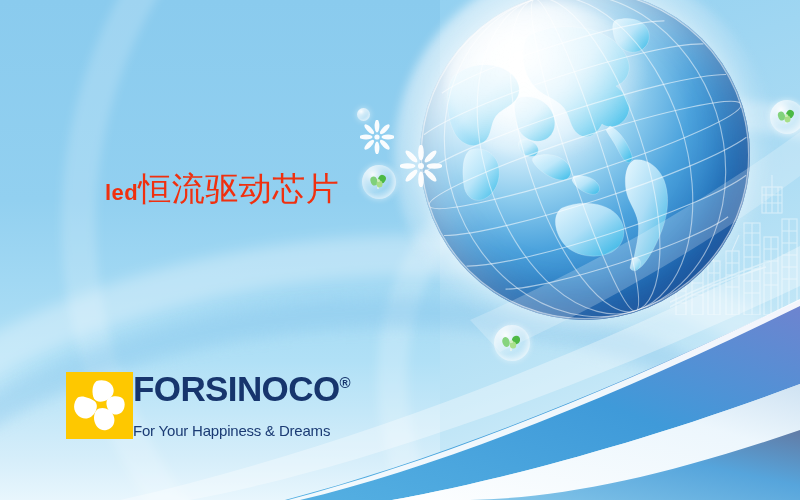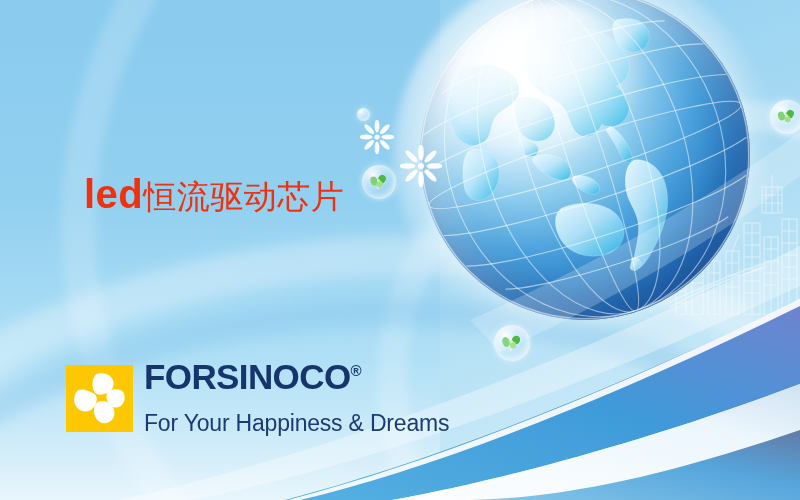--- a/index.html
+++ b/index.html
@@ -226,31 +226,31 @@
     letter-spacing: 0.5px;
     font-family: "Liberation Serif", "DejaVu Serif", serif;
     text-align: left;
     white-space: nowrap;
   }
   .headline .l1 { display: block; }
   .headline .l2 { display: block; padding-left: 12px; }
   .headline .l1 .latin {
     font-family: "Liberation Sans", sans-serif;
     font-weight: 700;
-    font-size: 40px;
+    font-size: 22px;
+    margin-left: 21px;
   }
 
   
   .logo {
     position: absolute;
     left: 66px;
-    top: 360px;
+    top: 372px;
     display: flex;
     align-items: center;
-    gap: 11px;
   }
   .logo-mark {
     width: 67px; height: 67px;
     background: #fec800;
     position: relative;
     flex: 0 0 auto;
   }
   .logo-mark svg { position: absolute; inset: 0; }
   .logo-text { display: flex; flex-direction: column; }
   .logo-word {
@@ -265,21 +265,21 @@
   }
   .logo-word .reg {
     font-size: 15px;
     vertical-align: super;
     letter-spacing: 0;
   }
   .logo-tag {
     color: #1b3b74;
     font-family: "Liberation Sans", sans-serif;
     font-weight: 400;
-    font-size: 23px;
+    font-size: 15px;
     line-height: 1.15;
     margin-top: 16px;
     letter-spacing: -0.2px;
     white-space: nowrap;
   }
 </style>
 </head>
 <body>
 
 <div class="stage">

